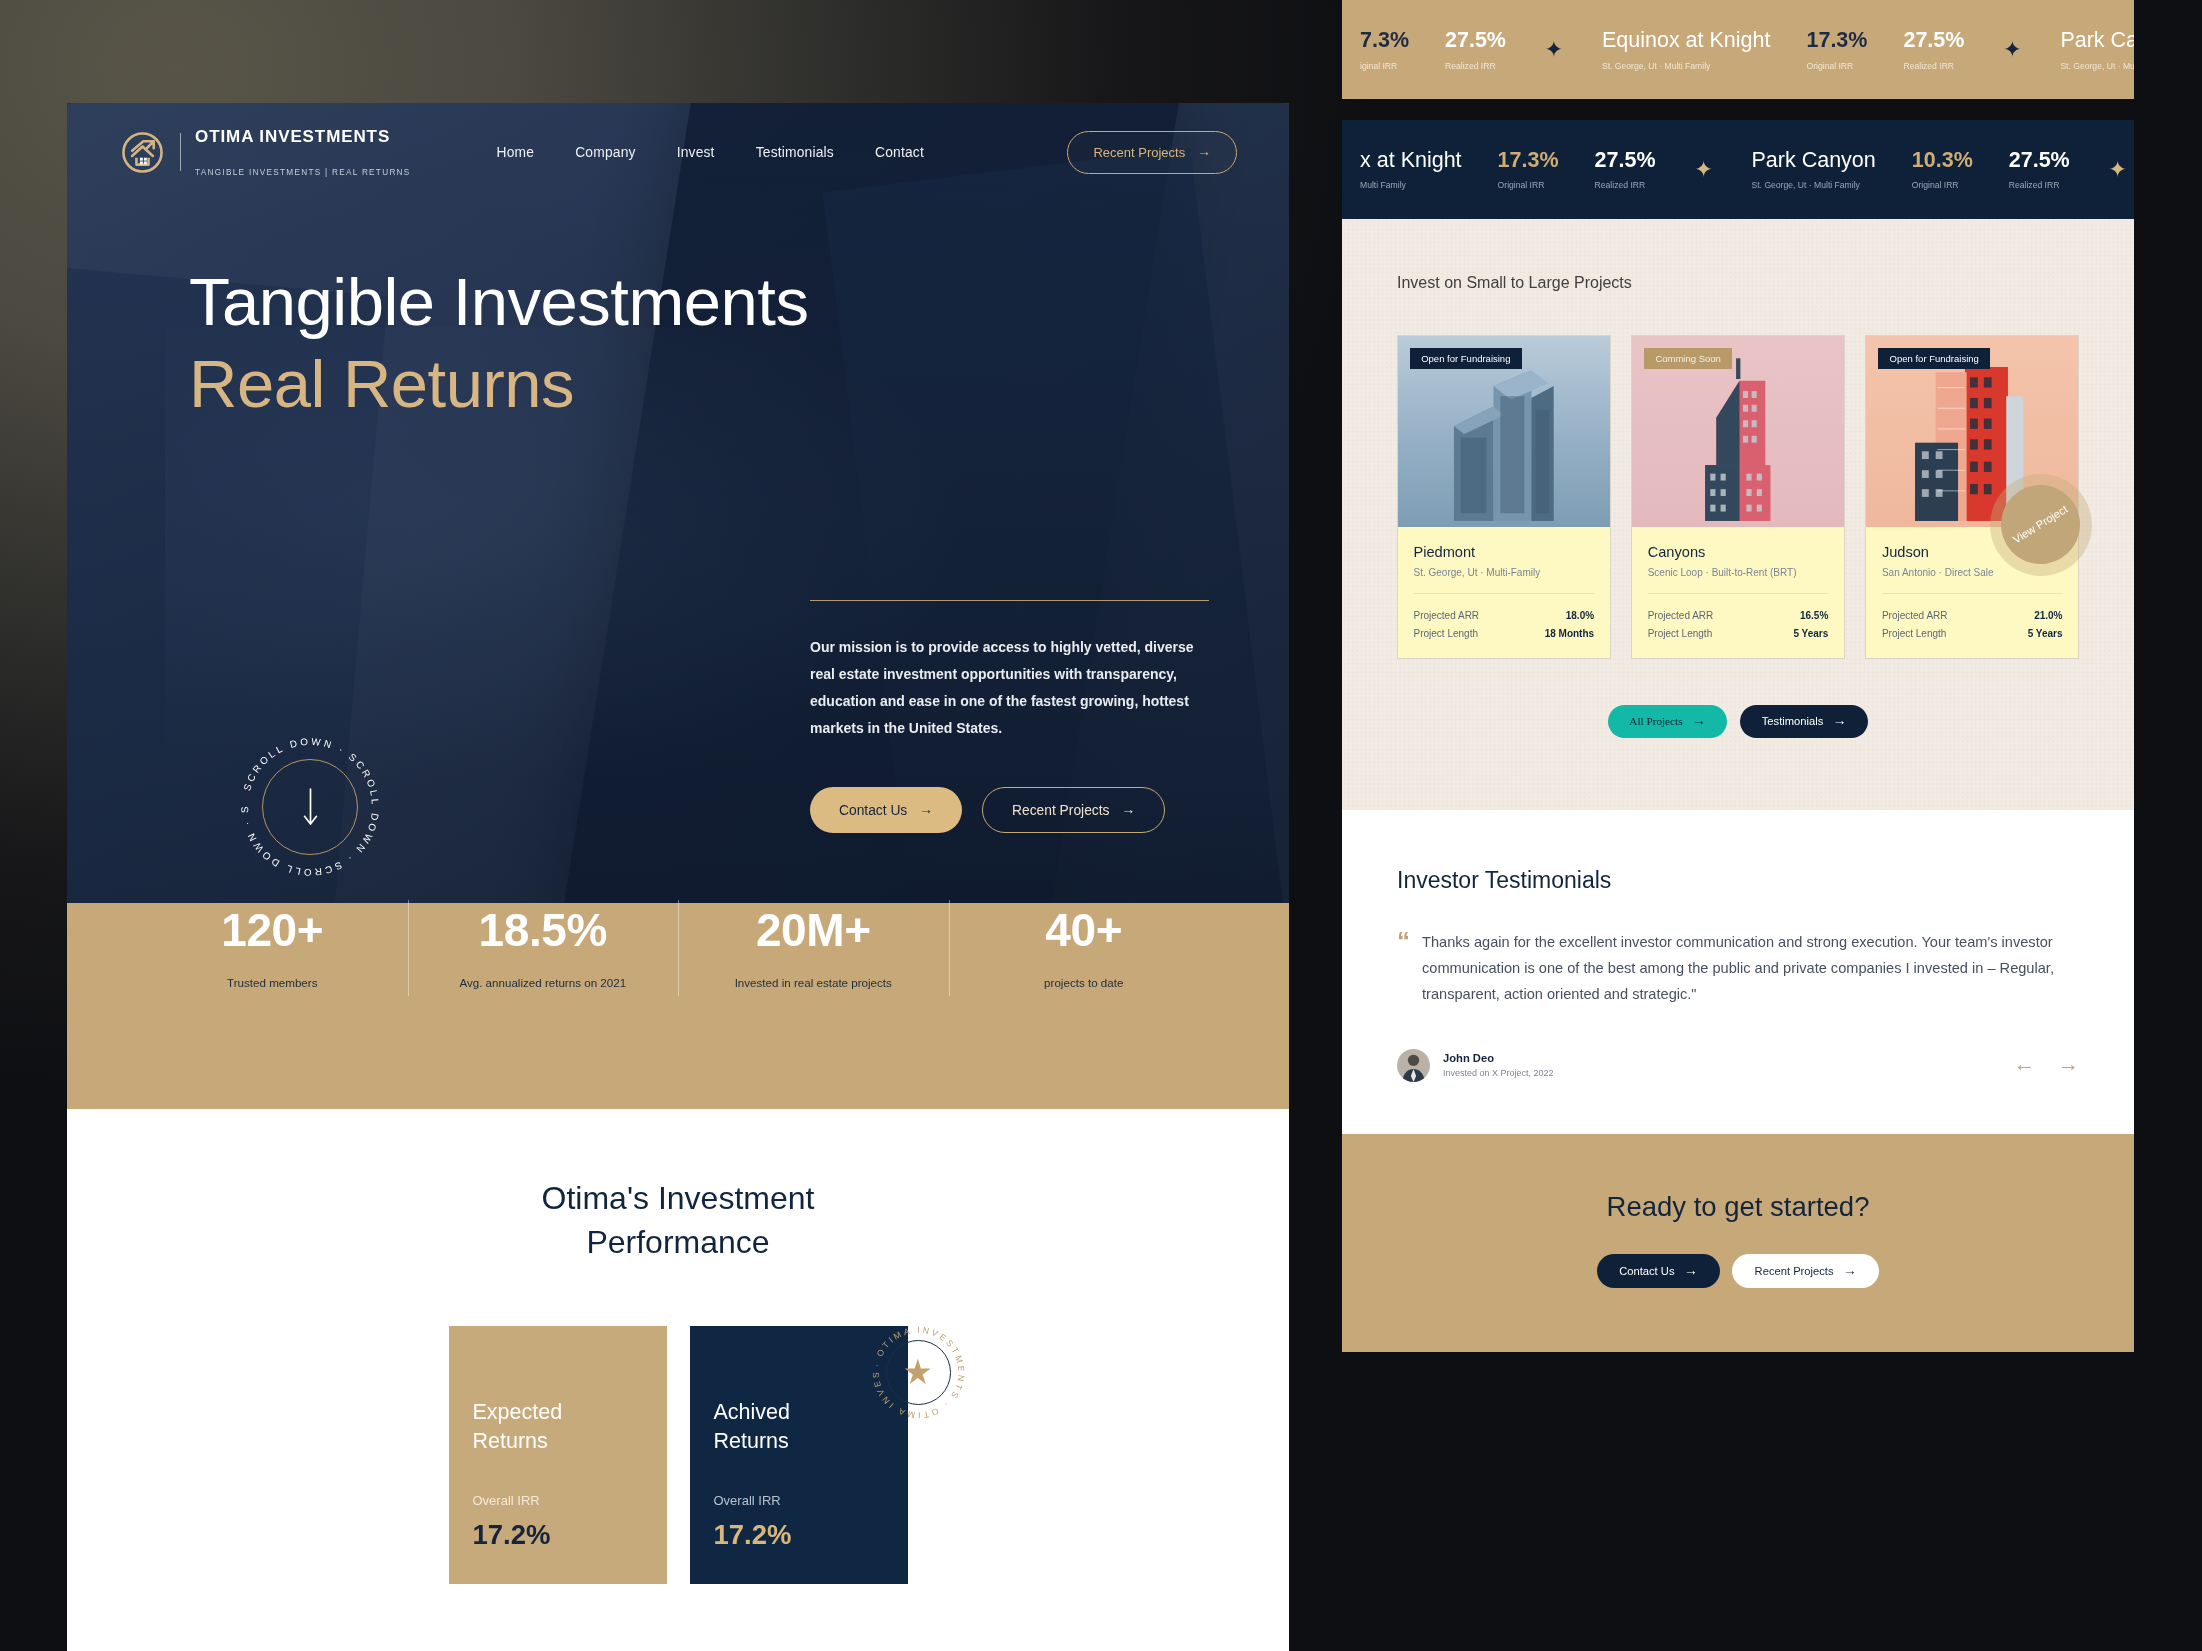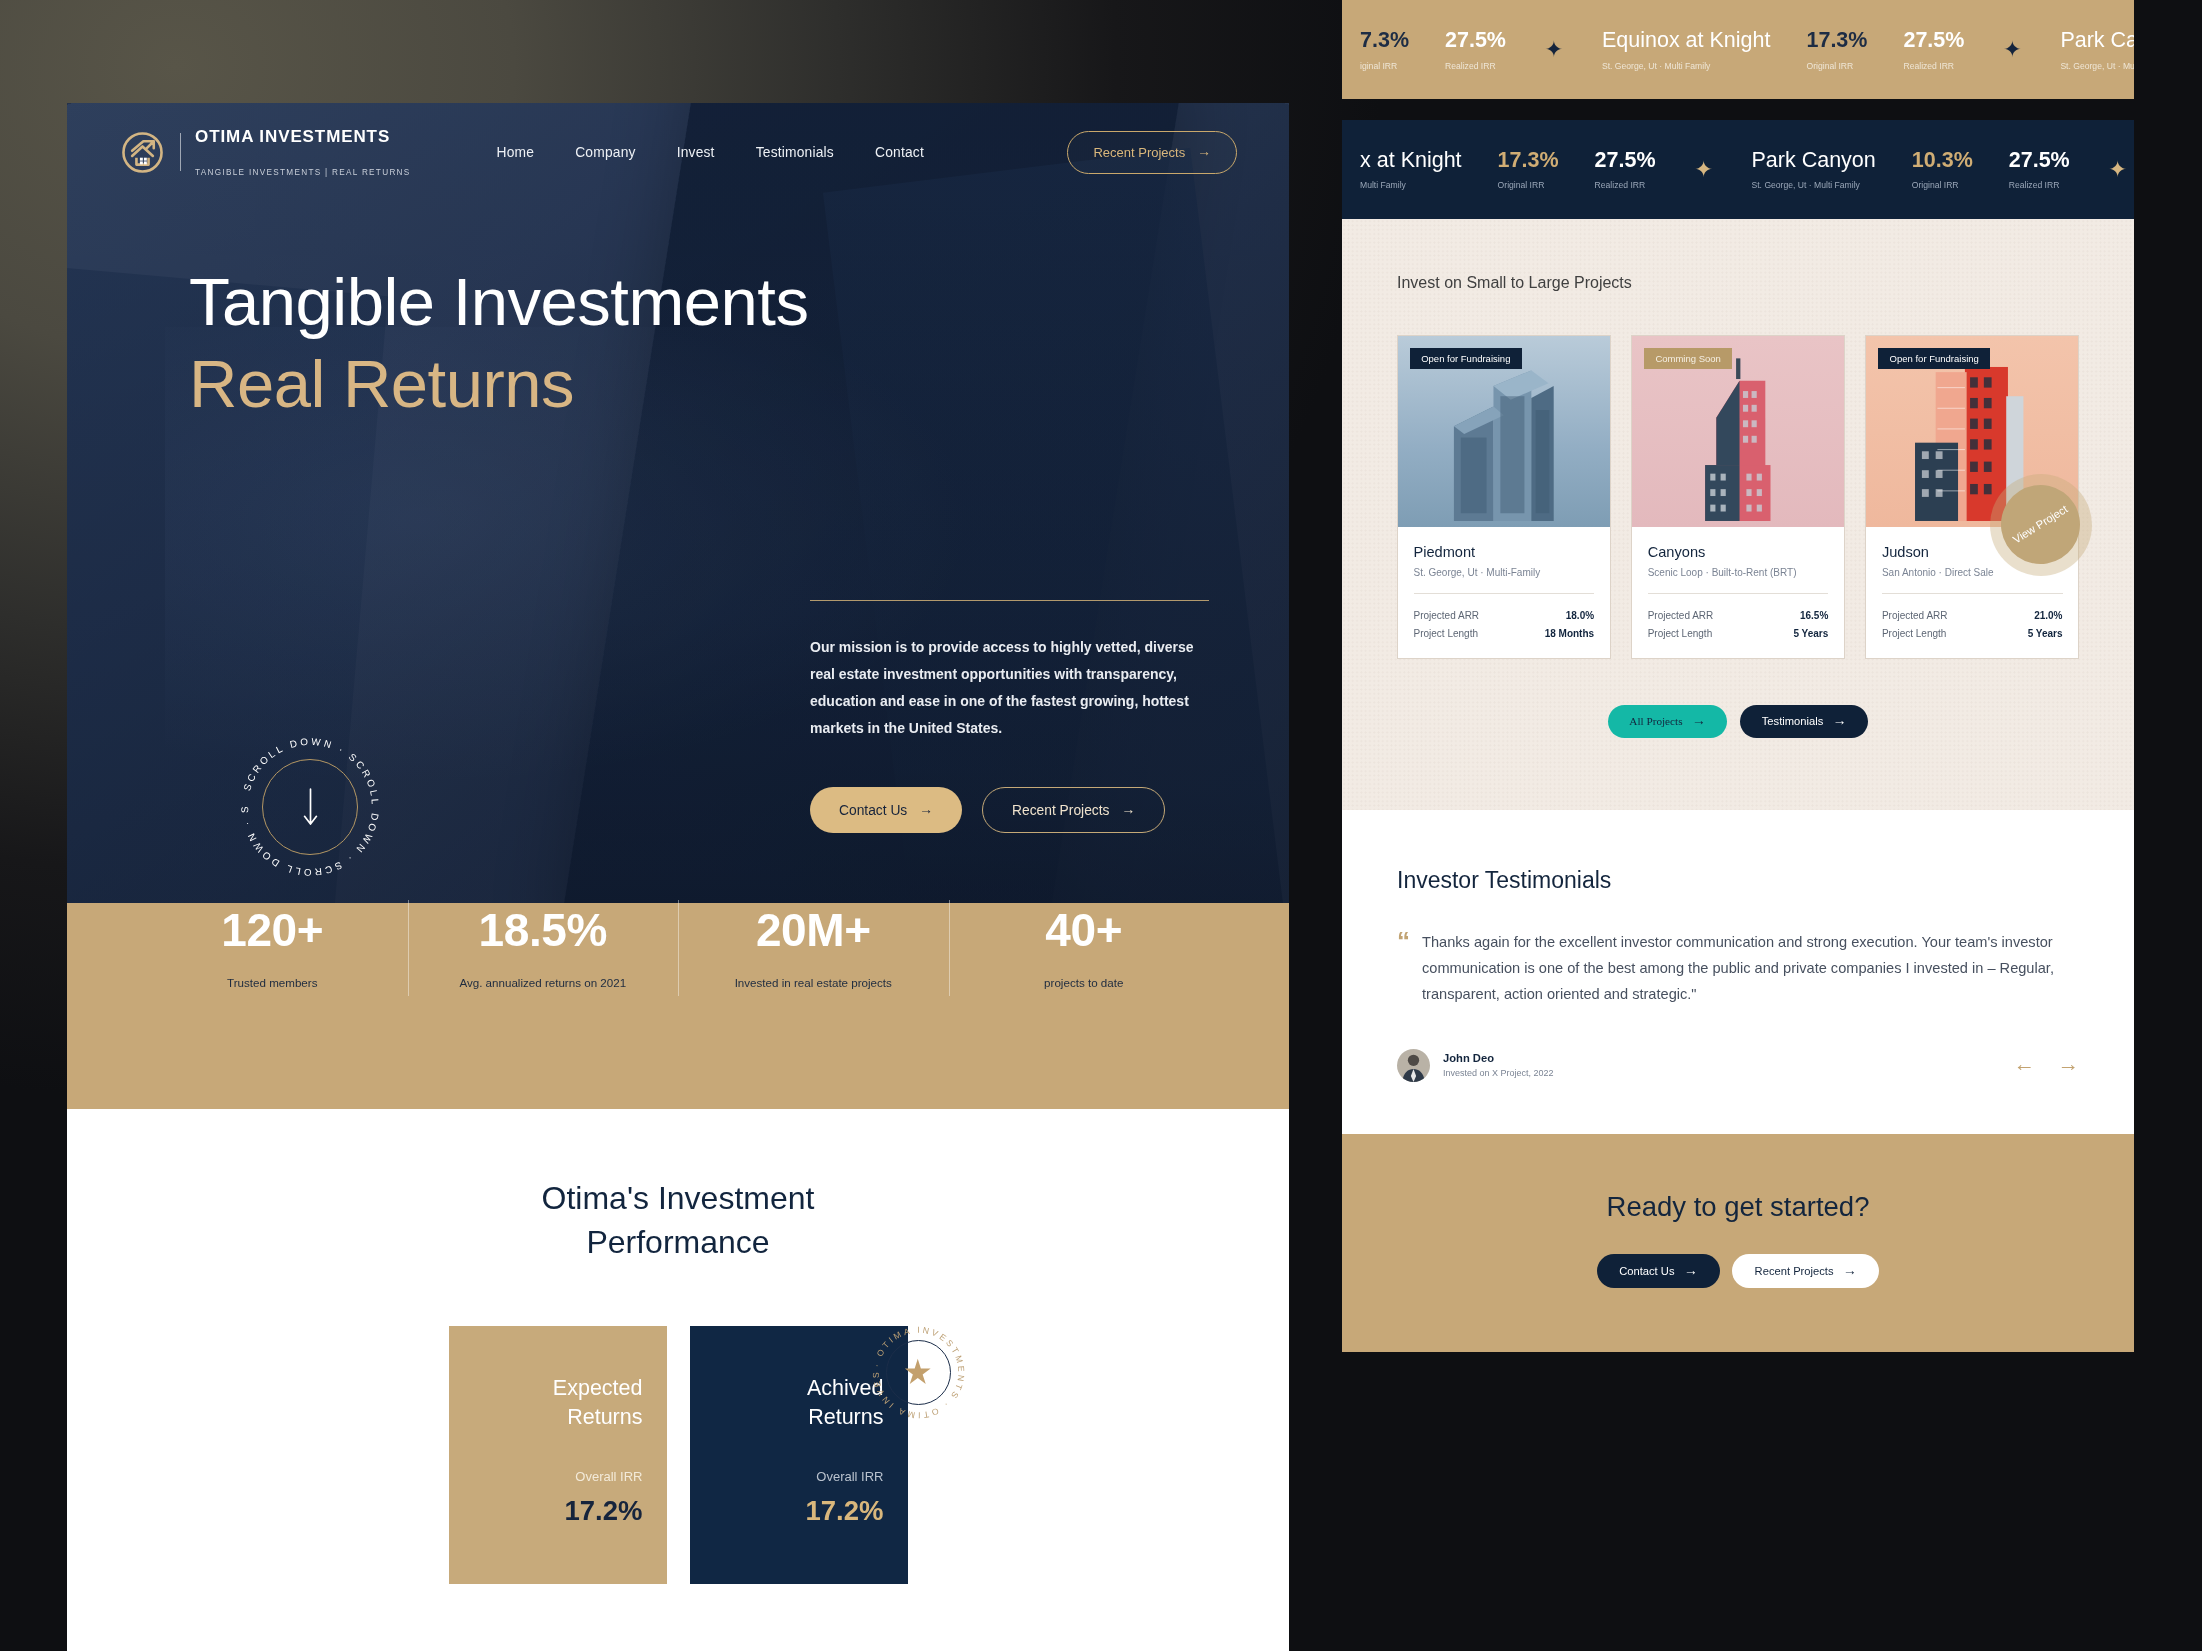--- a/index.html
+++ b/index.html
@@ -146,21 +146,21 @@
 
   
   .perf { background: #fff; height: 542px; position: relative; }
   .perf-h {
     text-align: center; padding-top: 67px;
     color: #12253e; font-size: 32px; line-height: 1.38; font-weight: 400;
   }
   .perf-cols {
     display: flex; justify-content: center; gap: 23px; margin-top: 62px;
   }
-  .perf-card { width: 218px; padding: 48px 24px 0; text-align: right; min-height: 258px; }
+  .perf-card { width: 218px; padding: 72px 24px 0; text-align: left; min-height: 258px; }
   .perf-card.gold { background: #c7aa7b; }
   .perf-card.navy { background: #102744; }
   .perf-card .t { font-size: 21.5px; line-height: 1.33; color: #fff; font-weight: 400; }
   .perf-card .s { font-size: 13px; margin-top: 37px; }
   .perf-card.gold .s { color: #f3ead9; }
   .perf-card.navy .s { color: #b9c2ce; }
   .perf-card .v { font-size: 27.5px; font-weight: 700; margin-top: 11.2px; }
   .perf-card.gold .v { color: #16243c; }
   .perf-card.navy .v { color: #d9b77c; }
   .seal {
@@ -208,21 +208,21 @@
     content: ""; position: absolute; inset: 0;
     background-image:
       radial-gradient(rgba(160,140,120,.07) 0.9px, transparent 1.1px);
     background-size: 4.3px 4.3px; pointer-events: none;
   }
   .sec-h { color: #404040; font-size: 16px; font-weight: 400; position: relative; }
   .sec-p { color: #4d5565; font-size: 10.8px; line-height: 1.95; margin-top: 17px; max-width: 499px; position: relative; }
 
   .cards { display: flex; gap: 20.6px; margin-top: 43px; position: relative; }
   .card {
-    flex: 1; background: #ffffff; border: 0.9px solid #ddd3c8; display: flex; flex-direction: column; justify-content: flex-end;
+    flex: 1; background: #fef9c3; border: 0.9px solid #ddd3c8; display: flex; flex-direction: column; justify-content: flex-end;
   }
   .card-img { height: 191px; position: relative; overflow: hidden; }
   .badge {
     position: absolute; left: 12px; top: 12px; z-index: 3;
     font-size: 9.5px; padding: 6px 11.2px; line-height: 1;
   }
   .badge.navy { background: #0f2138; color: #fff; }
   .badge.gold { background: #b79a68; color: #f5efe3; }
   .card-body { padding: 17px 15.5px 15.5px; }
   .card-title { color: #13253d; font-size: 14.6px; font-weight: 500; }

